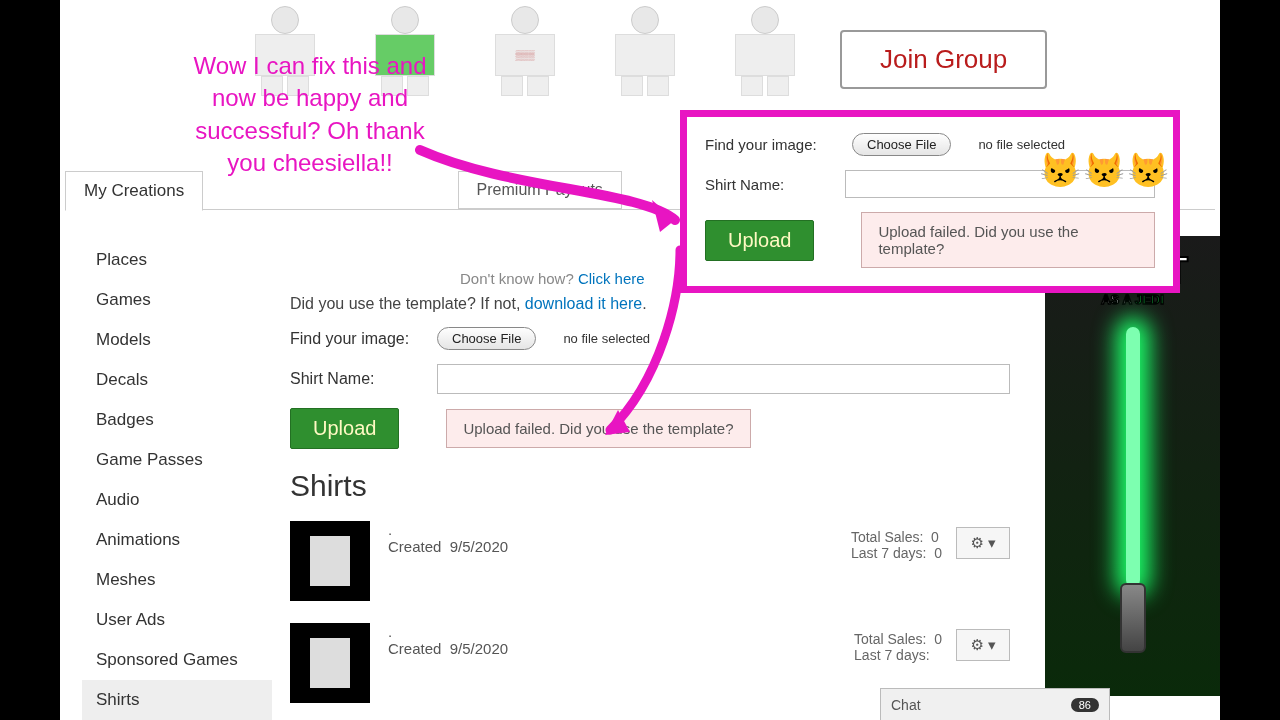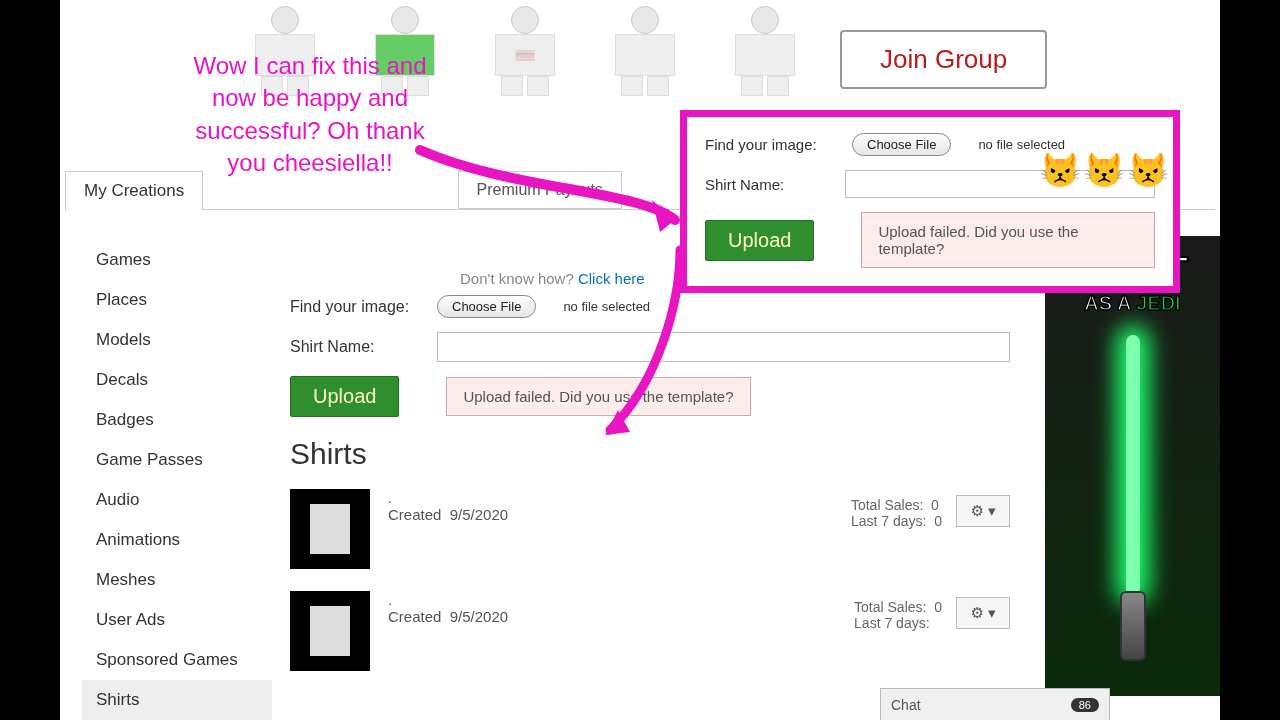--- a/index.html
+++ b/index.html
@@ -83,21 +83,21 @@
     display:flex; align-items:center; justify-content:center; gap:4px; background:#f6f6f6;
     font-size:15px; color:#555;
   }
   
   .ad-box {
     position:absolute; top:236px; right:60px; width:175px; height:460px;
     background:linear-gradient(#1a1a1a,#0a2a0a); display:flex; flex-direction:column; align-items:center;
     padding-top:14px; overflow:hidden;
   }
   .ad-line1 { font-size:36px; font-weight:900; color:#fff; -webkit-text-stroke:2px #000; letter-spacing:1px;}
-  .ad-line2 { font-size:20px; font-weight:900; color:#fff; -webkit-text-stroke:1.5px #000;}
+  .ad-line2 { font-size:13px; font-weight:900; color:#fff; -webkit-text-stroke:1.5px #000;}
   .ad-line2 .jedi { color:#19d44a; }
   .saber-glow {
     margin-top:20px; width:14px; height:260px; background:#7dffb0;
     box-shadow:0 0 22px 10px #1cff6a; border-radius:8px;
   }
   .saber-hilt {
     width:26px; height:70px; background:linear-gradient(#888,#444); border-radius:6px; margin-top:-4px;
     border:2px solid #333;
   }
   
@@ -172,38 +172,41 @@
 </div>
 
 <button class="join-group-btn">Join Group</button>
 
 <div class="tab-strip">
   <div class="tab">My Creations</div>
   <div class="tab secondary">Premium Payouts</div>
 </div>
 
 <div class="sidebar" id="sidebar">
+    <div class="sidebar-item">Places</div>
     <div class="sidebar-item">Games</div>
-    <div class="sidebar-item">Places</div>
     <div class="sidebar-item">Models</div>
     <div class="sidebar-item">Decals</div>
     <div class="sidebar-item">Badges</div>
     <div class="sidebar-item">Game Passes</div>
     <div class="sidebar-item">Audio</div>
     <div class="sidebar-item">Animations</div>
     <div class="sidebar-item">Meshes</div>
     <div class="sidebar-item">User Ads</div>
     <div class="sidebar-item">Sponsored Games</div>
     <div class="sidebar-item selected">Shirts</div>
   </div>
 
 <div class="main-area">
   <div class="help-line" style="margin-left:170px;">
     <span>Don't know how? </span><a href="#" class="link">Click here</a>
   </div>
+  <div class="template-line">
+    <span>Did you use the template? If not, </span><a href="#" class="link">download it here</a>.
+  </div>
 
   <div class="form-row">
     <span class="form-label">Find your image:</span>
     <button class="file-btn">Choose File</button>
     <span class="file-status">no file selected</span>
   </div>
   <div class="form-row">
     <span class="form-label">Shirt Name:</span>
     <input class="text-input" value="" style="">
   </div>

